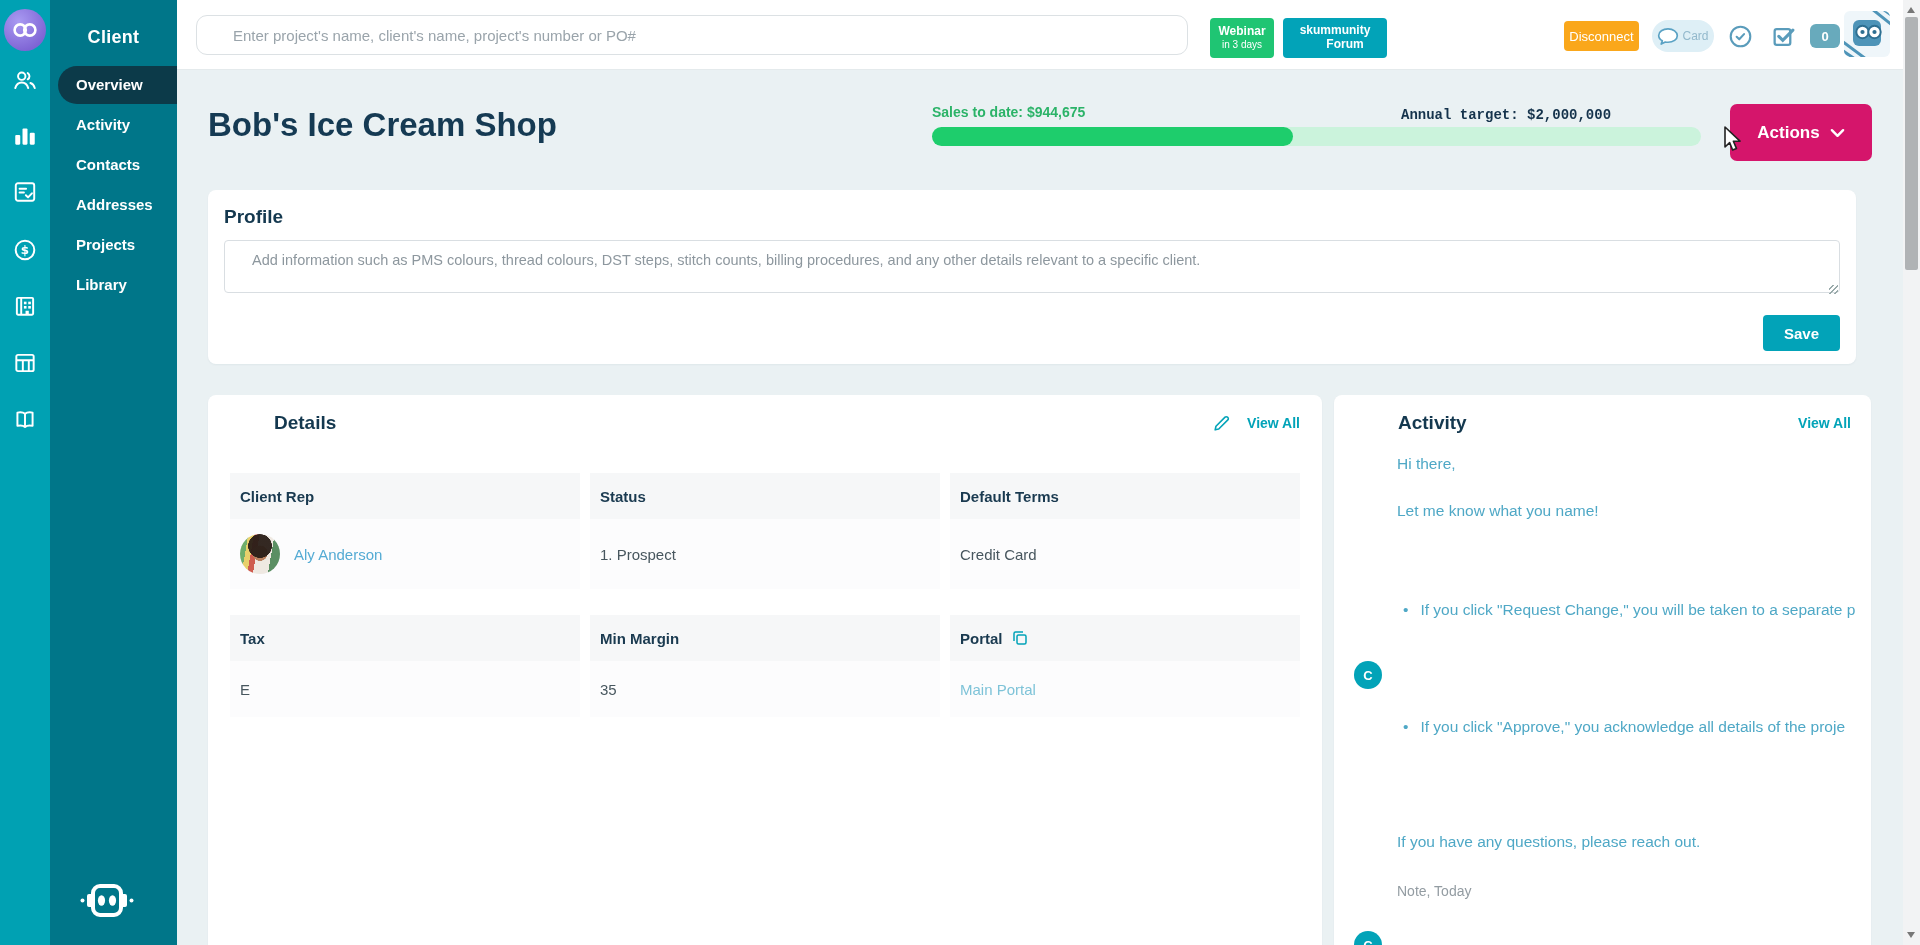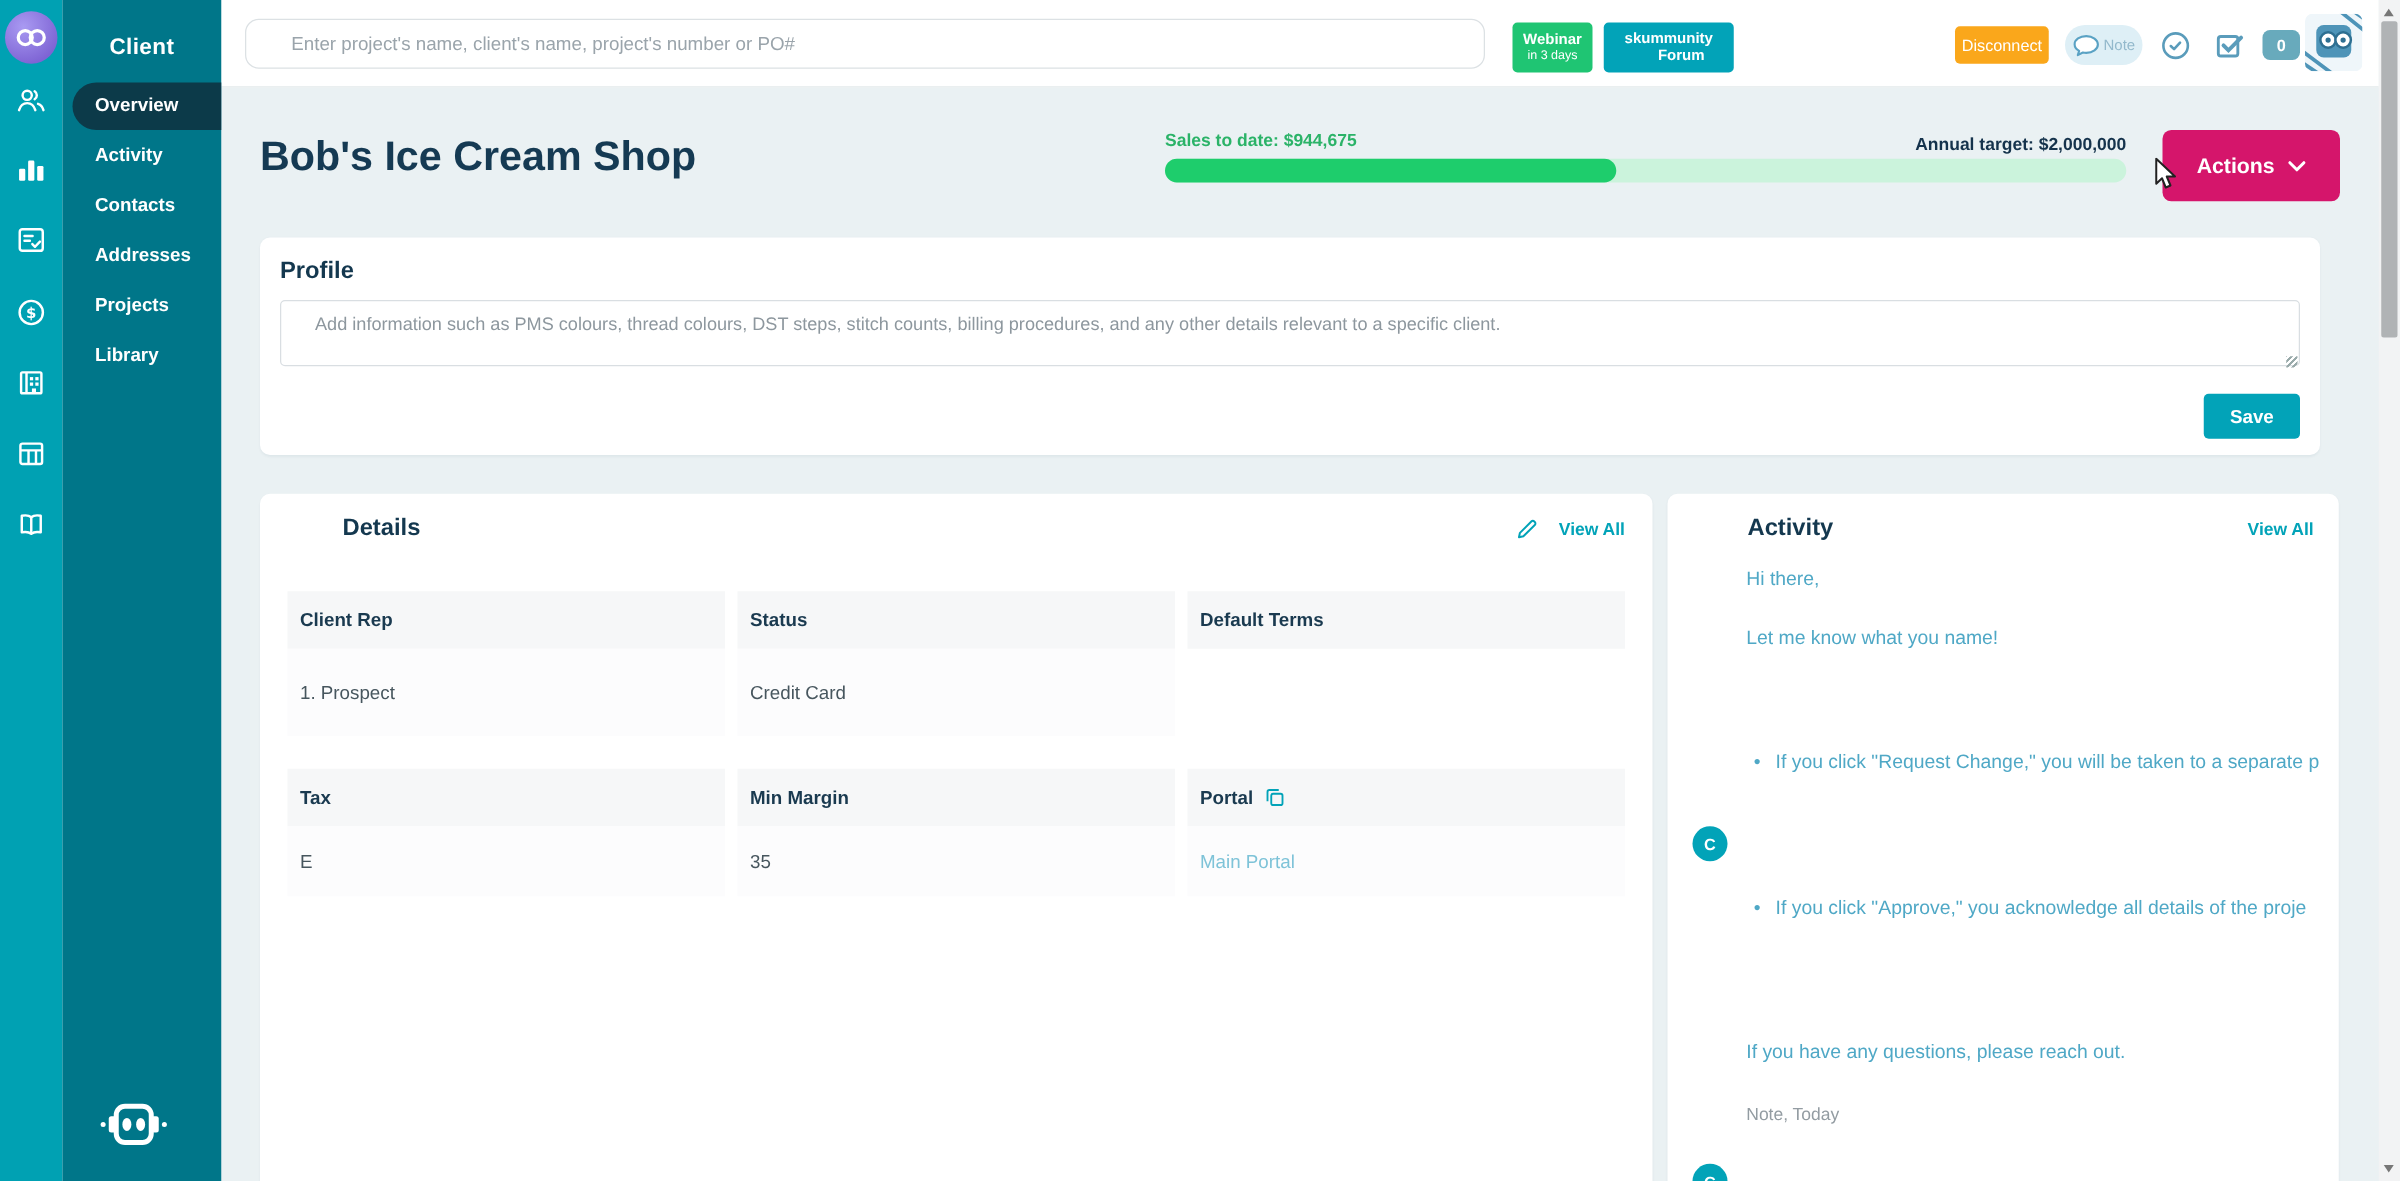--- a/index.html
+++ b/index.html
@@ -43,21 +43,21 @@
   .tb-ic { position:absolute; top:24px; cursor:pointer; }
   .badge { position:absolute; left:1633px; top:24px; width:30px; height:24px; background:#68AABC; border-radius:6px;
     color:#fff; font-size:13px; font-weight:bold; display:flex; align-items:center; justify-content:center; cursor:pointer; }
   .avatar-user { position:absolute; left:1667px; top:11px; width:46px; height:46px; border-radius:6px; overflow:hidden; cursor:pointer; }
 
   
   .page-title { position:absolute; left:208px; top:106px; font-size:33px; font-weight:bold; color:#153A53; z-index:1; }
   .sales-label { position:absolute; left:932px; top:104px; font-size:14px; font-weight:bold; color:#2BB368; }
   .progress-track { position:absolute; left:932px; top:127px; width:769px; height:19px; border-radius:10px; background:#CBF3DC; }
   .progress-fill { height:100%; border-radius:10px; background:#1ECD6C; }
-  .target-label { position:absolute; left:1401px; top:107px; width:300px; text-align:right; font-size:14px; font-weight:bold; color:#15334C; }
+  .target-label { position:absolute; left:1401px; top:107px; width:300px; font-size:14px; font-weight:bold; color:#15334C;font-family:Liberation Mono, monospace; }
   .btn-actions { position:absolute; left:1730px; top:104px; width:142px; height:57px; background:#D5156B; border:none;
     border-radius:7px; color:#fff; font-weight:bold; font-size:17px; cursor:pointer; display:flex; align-items:center;
     justify-content:center; gap:10px; font-family:"Liberation Sans",sans-serif; }
 
   
   .card { position:absolute; background:#fff; border-radius:8px; box-shadow:0 1px 2px rgba(20,50,70,.05); }
   .card-h { font-size:19px; font-weight:bold; color:#14384F; }
 
   .card-profile { left:208px; top:190px; width:1648px; height:174px; padding:16px; }
   .profile-ta { position:absolute; left:16px; top:50px; width:1616px; height:53px; border:1px solid #D9DEE2; border-radius:4px;
@@ -201,21 +201,21 @@
   </button>
   <button class="pill-btn btn-forum">
     <span class="l1">skummunity</span>
     <span class="l2">Forum</span>
   </button>
   <button class="btn-disconnect">Disconnect</button>
   <div class="chat-pill">
     <svg width="22" height="19" viewBox="0 0 26 22" fill="#fff" stroke="#5AA2C4" stroke-width="2">
       <path d="M13 2C6.9 2 2 5.4 2 9.7c0 2.6 1.7 4.9 4.3 6.3L5 20l4.8-2.5c1 .2 2.1.3 3.2.3 6.1 0 11-3.4 11-7.8S19.1 2 13 2z" stroke-linejoin="round"></path>
     </svg>
-    <span>Note</span>
+    <span>Card</span>
   </div>
   <svg class="tb-ic" style="left:1551px" width="25" height="25" viewBox="0 0 24 24" fill="none" stroke="#5A9CBB" stroke-width="2">
     <circle cx="12" cy="12" r="9.4"></circle>
       <path d="M8.3 12.3l2.5 2.4 4.6-5" stroke-linecap="round" stroke-linejoin="round"></path>
   </svg>
   <svg class="tb-ic" style="left:1594px" width="25" height="25" viewBox="0 0 24 24" fill="none" stroke="#5A9CBB" stroke-width="2.2">
     <rect x="3.5" y="5" width="15" height="15" rx="2"></rect>
       <path d="M7.5 11.8l3.8 3.8L21 5.8" stroke-width="3" stroke-linecap="round"></path>
   </svg>
   <div class="badge">0</div>
@@ -260,20 +260,24 @@
         <path d="M4 20l1-4.5L16.5 4a2.1 2.1 0 0 1 3 0l.5.5a2.1 2.1 0 0 1 0 3L8.5 19z"></path>
       </svg>
       <span class="view-all">View All</span>
     </div>
   </div>
   <div class="dgrid">
     <div class="dcell-h">Client Rep</div>
     <div class="dcell-h">Status</div>
     <div class="dcell-h">Default Terms</div>
 
+    <div class="dcell-v">
+      <div class="ava-aly"></div>
+      <span class="link-blue">Aly Anderson</span>
+    </div>
     <div class="dcell-v">1. Prospect</div>
     <div class="dcell-v">Credit Card</div>
 
     <div class="spacer"></div>
 
     <div class="dcell-h row2">Tax</div>
     <div class="dcell-h row2">Min Margin</div>
     <div class="dcell-h row2">
       <span>Portal</span>
       <svg width="18" height="18" viewBox="0 0 24 24" fill="none" stroke="#02A3B8" stroke-width="2" style="cursor:pointer">

